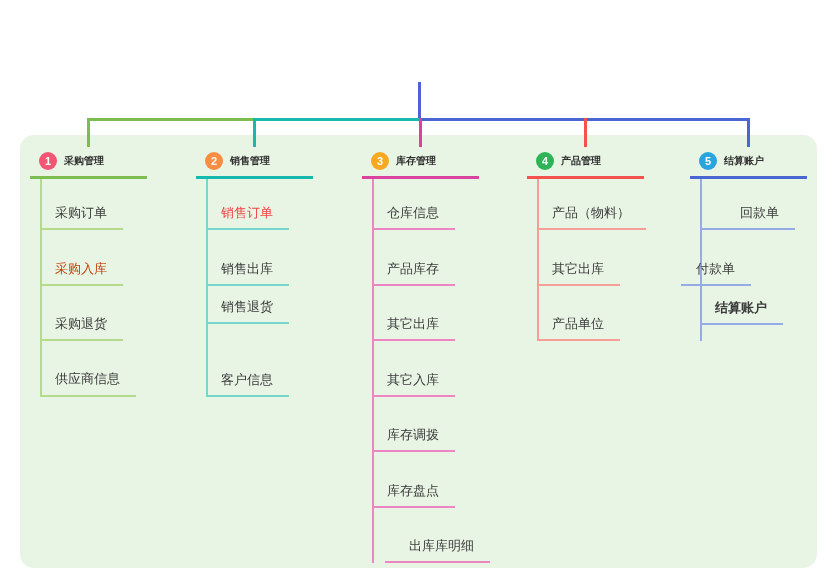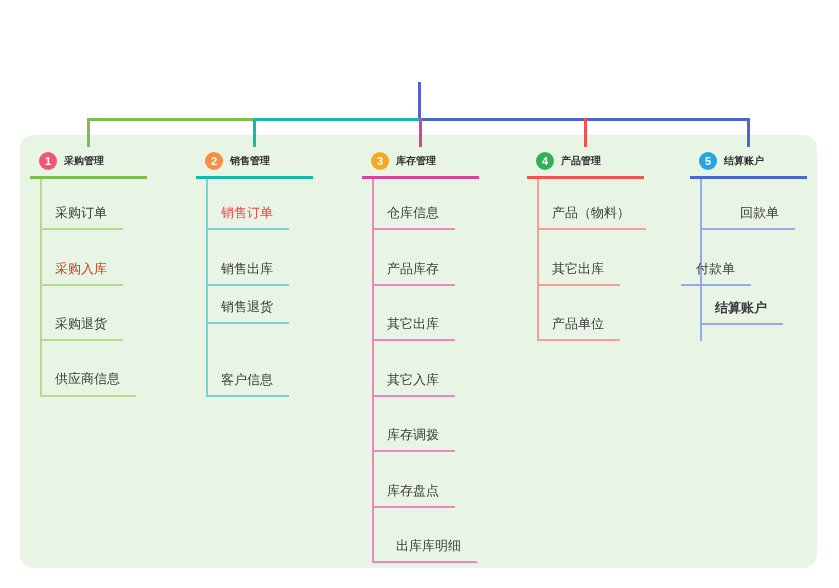--- a/index.html
+++ b/index.html
@@ -75,21 +75,21 @@
         <span class="badge" style="background: rgb(248, 169, 31);">3</span>
         <span class="branch-label">库存管理</span>
       </div>
       <div class="vline" style="left: 372px; top: 179px; height: 384px; background: rgb(238, 133, 195);"></div>
       <div class="child" style="left: 372px; top: 203px; border-bottom-color: rgb(238, 133, 195);"><span class="child-label" style="color: rgb(58, 58, 58);">仓库信息</span></div>
       <div class="child" style="left: 372px; top: 258.5px; border-bottom-color: rgb(238, 133, 195);"><span class="child-label" style="color: rgb(58, 58, 58);">产品库存</span></div>
       <div class="child" style="left: 372px; top: 314px; border-bottom-color: rgb(238, 133, 195);"><span class="child-label" style="color: rgb(58, 58, 58); text-align: center;">其它出库</span></div>
       <div class="child" style="left: 372px; top: 369.5px; border-bottom-color: rgb(238, 133, 195);"><span class="child-label" style="color: rgb(58, 58, 58);">其它入库</span></div>
       <div class="child" style="left: 372px; top: 425px; border-bottom-color: rgb(238, 133, 195);"><span class="child-label" style="color: rgb(58, 58, 58);">库存调拨</span></div>
       <div class="child" style="left: 372px; top: 480.5px; border-bottom-color: rgb(238, 133, 195);"><span class="child-label" style="color: rgb(58, 58, 58);">库存盘点</span></div>
-      <div class="child" style="left: 372px; top: 536px; border-bottom-color: rgb(238, 133, 195); padding-left: 24px;"><span class="child-label" style="color: rgb(58, 58, 58);">出库库明细</span></div>
+      <div class="child" style="left: 385px; top: 536px; border-bottom-color: rgb(238, 133, 195); padding-left: 24px;"><span class="child-label" style="color: rgb(58, 58, 58);">出库库明细</span></div>
       <div class="branch-header" style="left: 527px; top: 150px; border-bottom-color: rgb(244, 81, 79);">
         <span class="badge" style="background: rgb(47, 179, 87);">4</span>
         <span class="branch-label">产品管理</span>
       </div>
       <div class="vline" style="left: 537px; top: 179px; height: 162px; background: rgb(248, 158, 153);"></div>
       <div class="child" style="left: 537px; top: 203px; border-bottom-color: rgb(248, 158, 153);"><span class="child-label" style="color: rgb(58, 58, 58);">产品（物料）</span></div>
       <div class="child" style="left: 537px; top: 258.5px; border-bottom-color: rgb(248, 158, 153);"><span class="child-label" style="color: rgb(58, 58, 58);">其它出库</span></div>
       <div class="child" style="left: 537px; top: 314px; border-bottom-color: rgb(248, 158, 153);"><span class="child-label" style="color: rgb(58, 58, 58);">产品单位</span></div>
       <div class="branch-header" style="left: 690px; top: 150px; border-bottom-color: rgb(74, 102, 210);">
         <span class="badge" style="background: rgb(41, 164, 222);">5</span>

